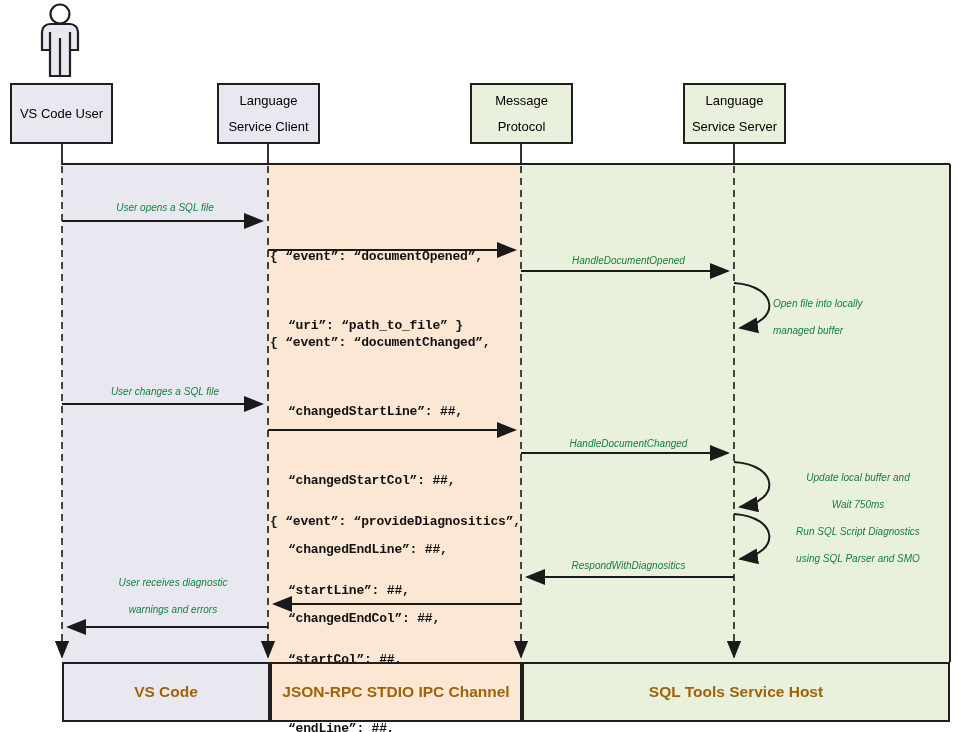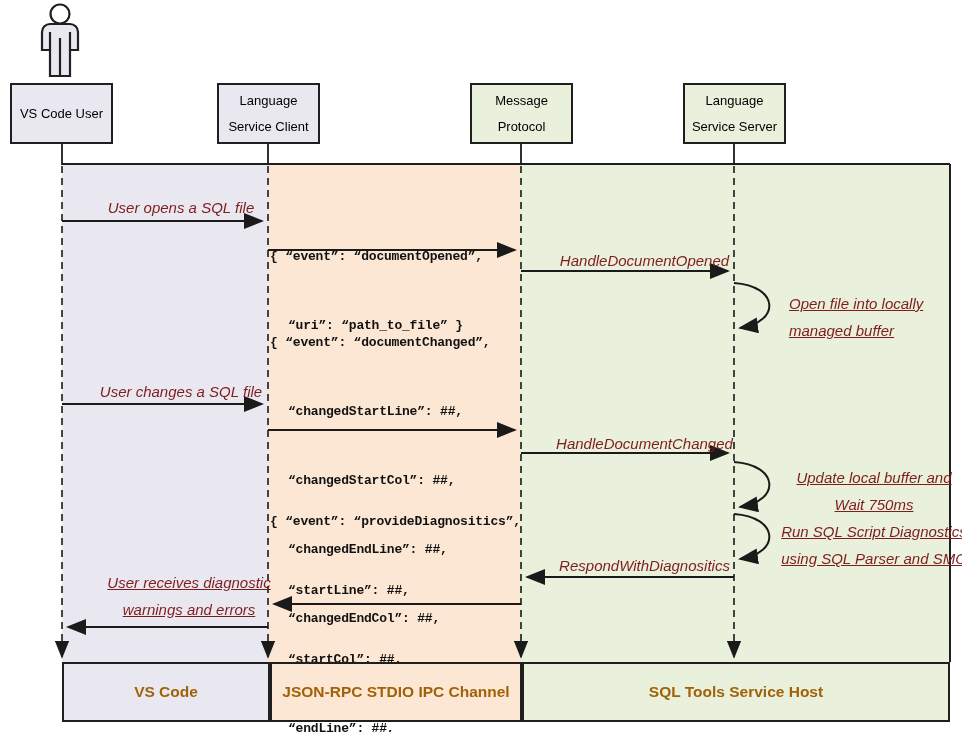--- a/index.html
+++ b/index.html
@@ -14,23 +14,23 @@
 
   .box{position:absolute;box-sizing:border-box;border:2px solid #1f1f1f;
        display:flex;flex-direction:column;align-items:center;justify-content:center;
        text-align:center;background:#e9e8f1;}
   .actor-box{width:103px;height:61px;top:83px;font-size:13px;color:#000;}
   .actor-box .ln{line-height:26px;}
   .green{background:#e9f0dc;}
 
   .footer-box{top:662px;height:60px;font-size:15.5px;font-weight:bold;color:#a16207;}
 
-  .msg-label{position:absolute;font-style:italic;font-size:15px;color:#7f1d1d;line-height:22px;padding-left:16px;}
+  .msg-label{position:absolute;font-style:italic;font-size:10px;color:#15803d;line-height:22px;}
   .center{text-align:center;}
-  .two-line{line-height:27px;text-decoration:underline;}
+  .two-line{line-height:27px;}
   .nowrap{white-space:nowrap;}
 
   .json{position:absolute;font-family:"Liberation Mono","DejaVu Sans Mono",monospace;
         font-size:13px;font-weight:700;letter-spacing:-0.2px;line-height:23px;
         color:#111;white-space:pre;}
   .json .cont{padding-left:18px;}
 </style>
 </head>
 <body>
 

